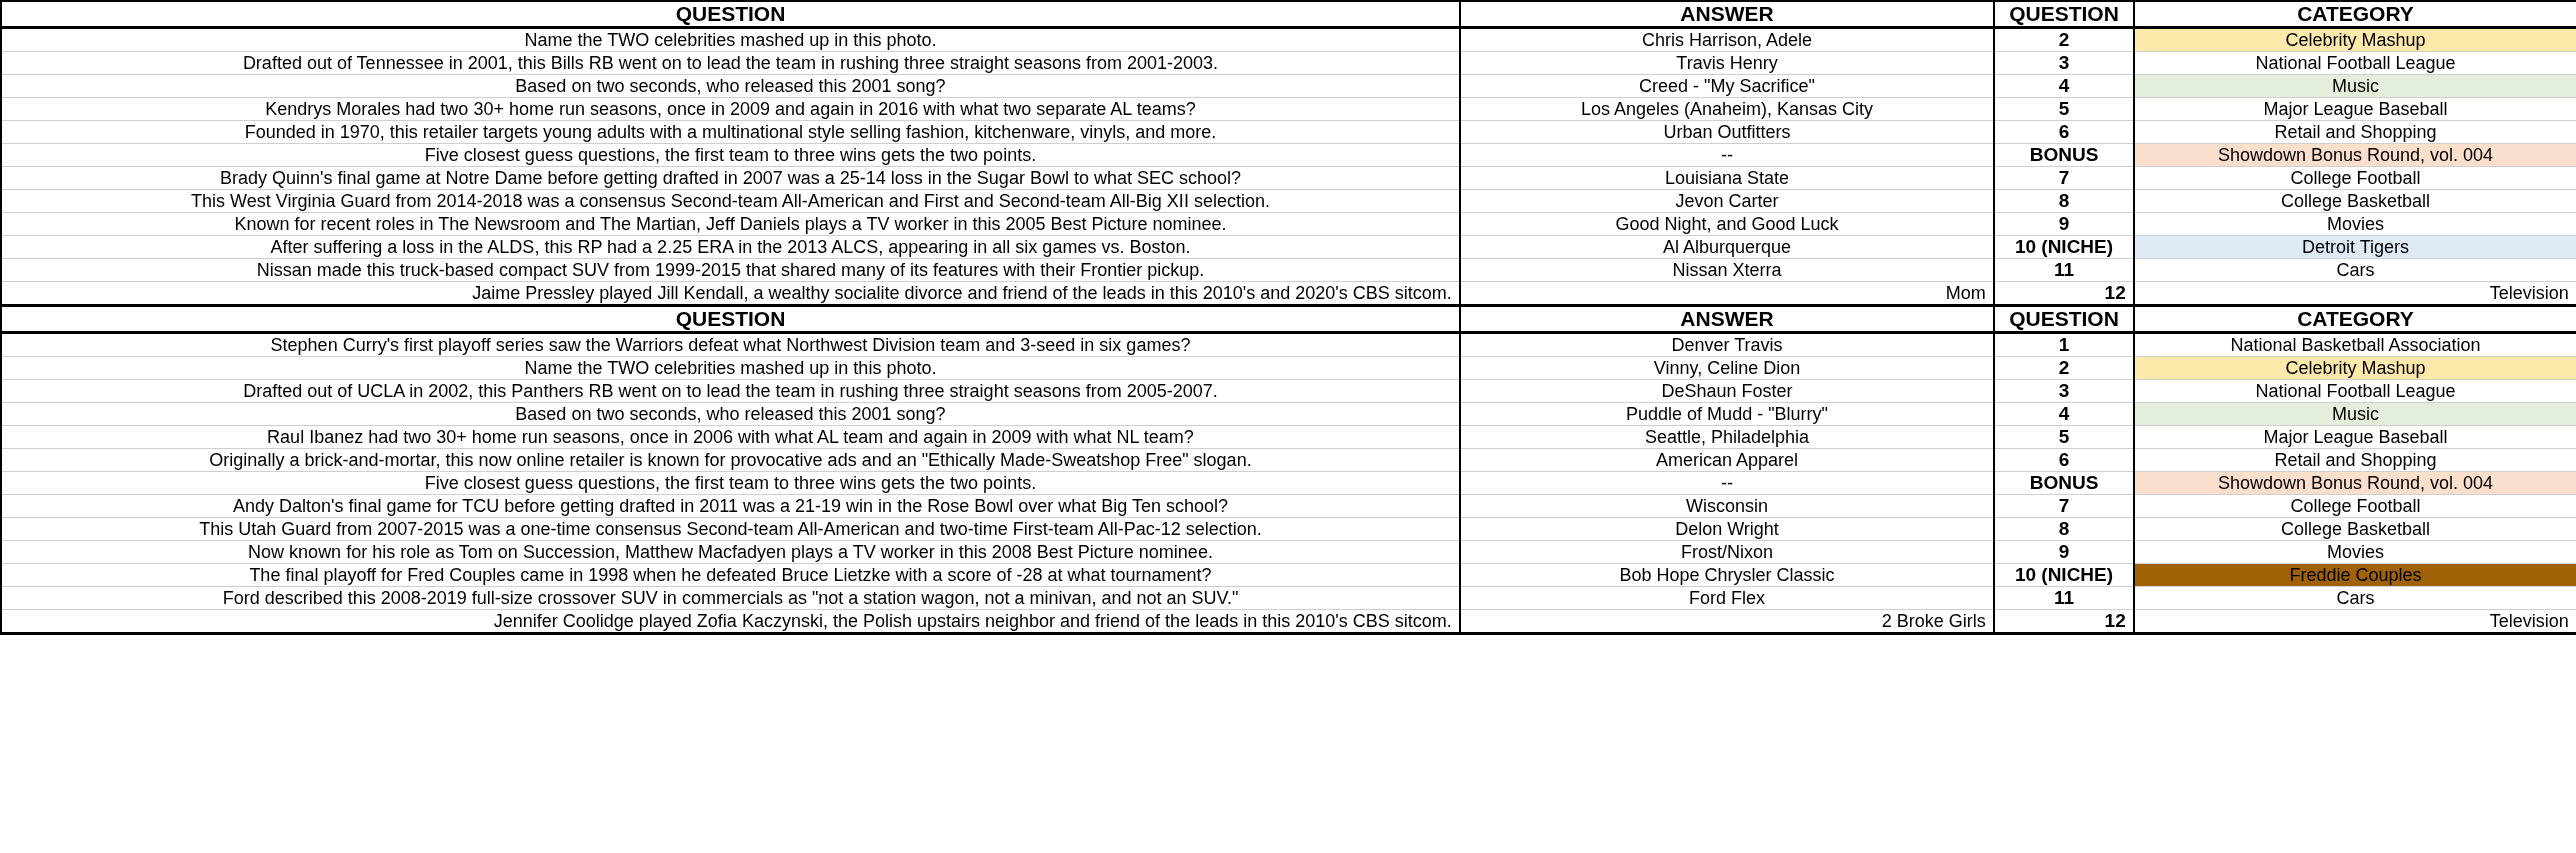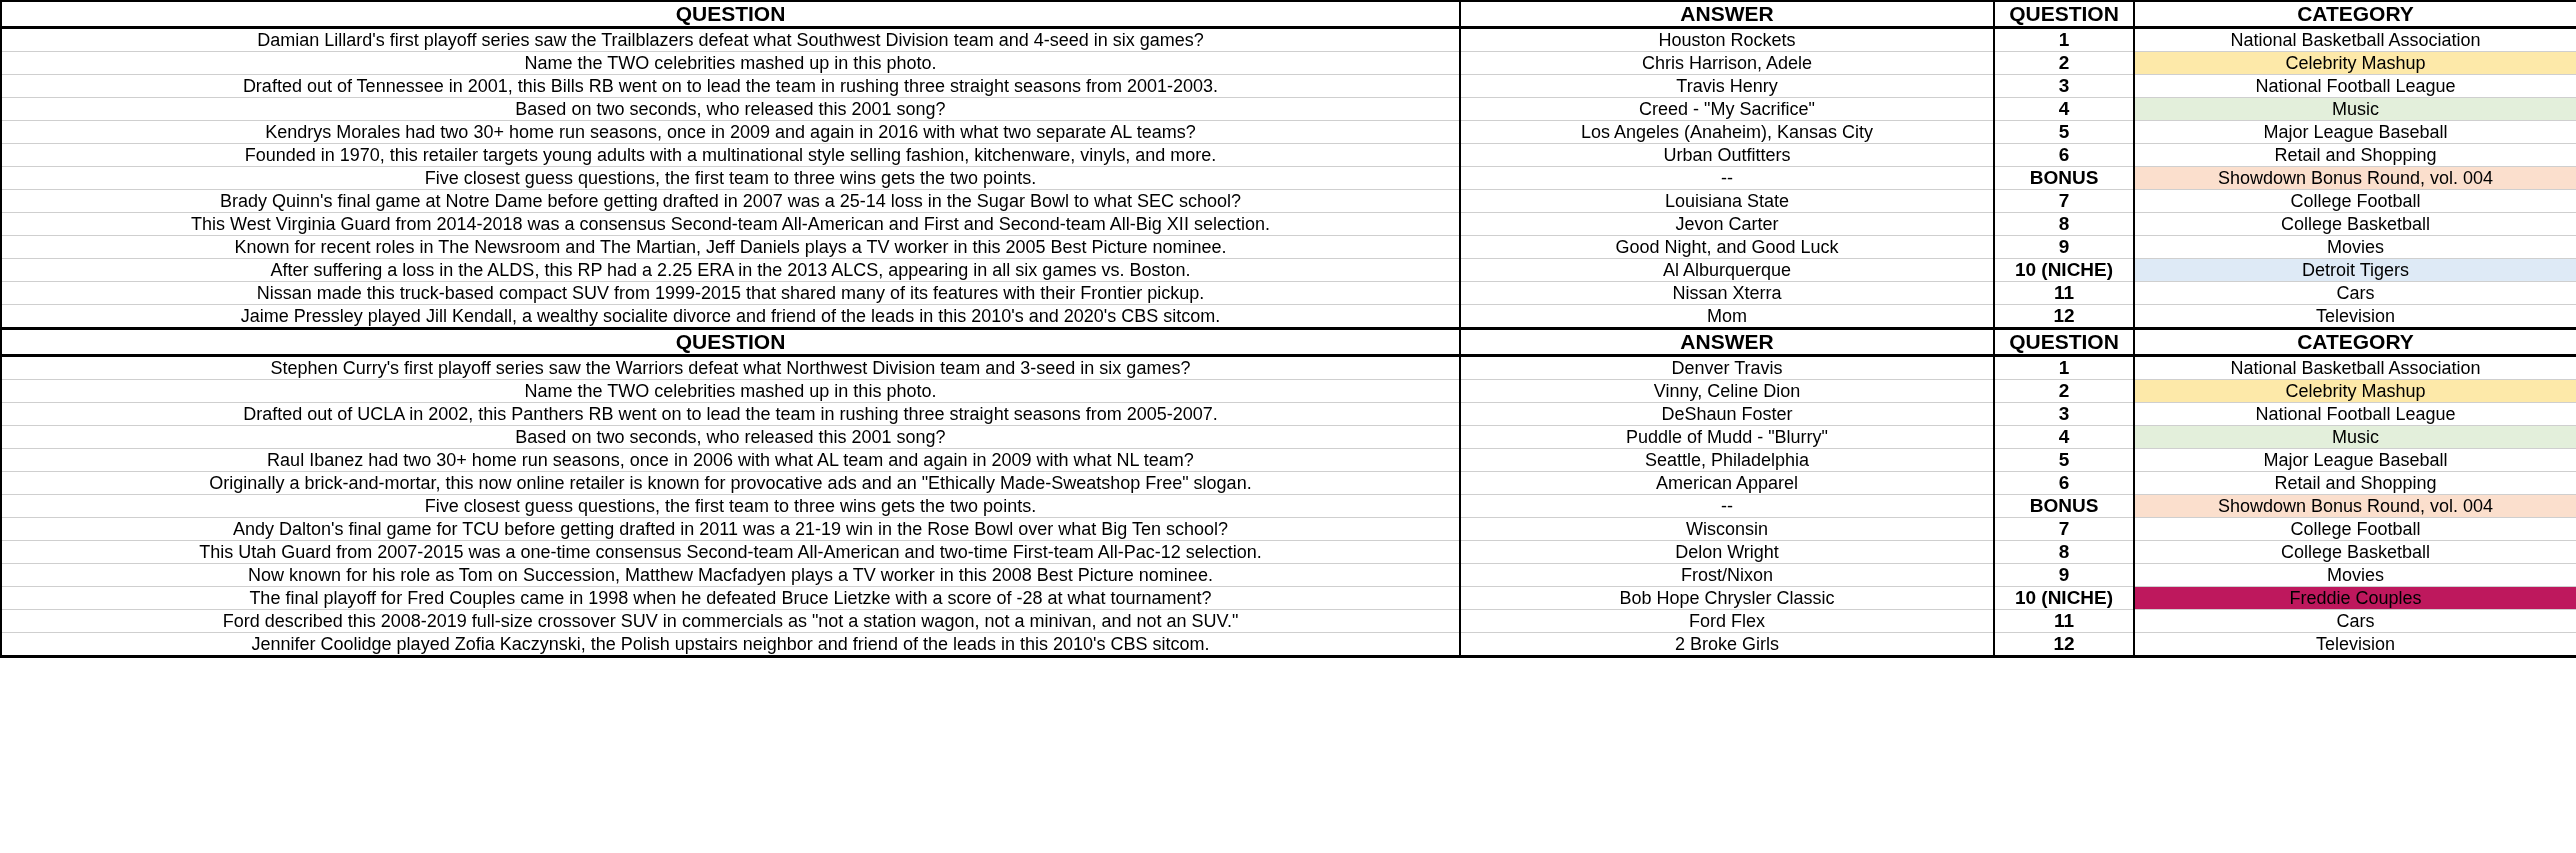--- a/index.html
+++ b/index.html
@@ -44,46 +44,41 @@
   td.c2 {
     font-weight: bold;
     font-size: 19px;
   }
   th.c1, th.c2, th.c3,
   td.c1, td.c2, td.c3 {
     border-left: 2.2px solid #000000;
   }
   tr.section-end td {
     border-bottom: 3.6px solid #000000;
+    text-align: right;
   }
 </style>
 </head>
 <body>
 
 <table class="grid">
   <colgroup>
     <col class="c0">
     <col class="c1">
     <col class="c2">
     <col class="c3">
   </colgroup>
   <tbody>
       <tr>
         <th class="c0">QUESTION</th>
         <th class="c1">ANSWER</th>
         <th class="c2">QUESTION</th>
         <th class="c3">CATEGORY</th>
       </tr>
       <tr>
-        <td class="c0">Damian Lillard's first playoff series saw the Trailblazers defeat what Southwest Division team and 4-seed in six games?</td>
-        <td class="c1">Houston Rockets</td>
-        <td class="c2">1</td>
-        <td class="c3">National Basketball Association</td>
-      </tr>
-      <tr>
         <td class="c0">Name the TWO celebrities mashed up in this photo.</td>
         <td class="c1">Chris Harrison, Adele</td>
         <td class="c2">2</td>
         <td class="c3" style="background: rgb(253, 233, 169);">Celebrity Mashup</td>
       </tr>
       <tr>
         <td class="c0">Drafted out of Tennessee in 2001, this Bills RB went on to lead the team in rushing three straight seasons from 2001-2003.</td>
         <td class="c1">Travis Henry</td>
         <td class="c2">3</td>
         <td class="c3">National Football League</td>
@@ -211,21 +206,21 @@
       <tr>
         <td class="c0">Now known for his role as Tom on Succession, Matthew Macfadyen plays a TV worker in this 2008 Best Picture nominee.</td>
         <td class="c1">Frost/Nixon</td>
         <td class="c2">9</td>
         <td class="c3">Movies</td>
       </tr>
       <tr>
         <td class="c0">The final playoff for Fred Couples came in 1998 when he defeated Bruce Lietzke with a score of -28 at what tournament?</td>
         <td class="c1">Bob Hope Chrysler Classic</td>
         <td class="c2">10 (NICHE)</td>
-        <td class="c3" style="background: #be185d;">Freddie Couples</td>
+        <td class="c3" style="background: #a16207;">Freddie Couples</td>
       </tr>
       <tr>
         <td class="c0">Ford described this 2008-2019 full-size crossover SUV in commercials as "not a station wagon, not a minivan, and not an SUV."</td>
         <td class="c1">Ford Flex</td>
         <td class="c2">11</td>
         <td class="c3">Cars</td>
       </tr>
       <tr class="section-end">
         <td class="c0">Jennifer Coolidge played Zofia Kaczynski, the Polish upstairs neighbor and friend of the leads in this 2010's CBS sitcom.</td>
         <td class="c1">2 Broke Girls</td>

